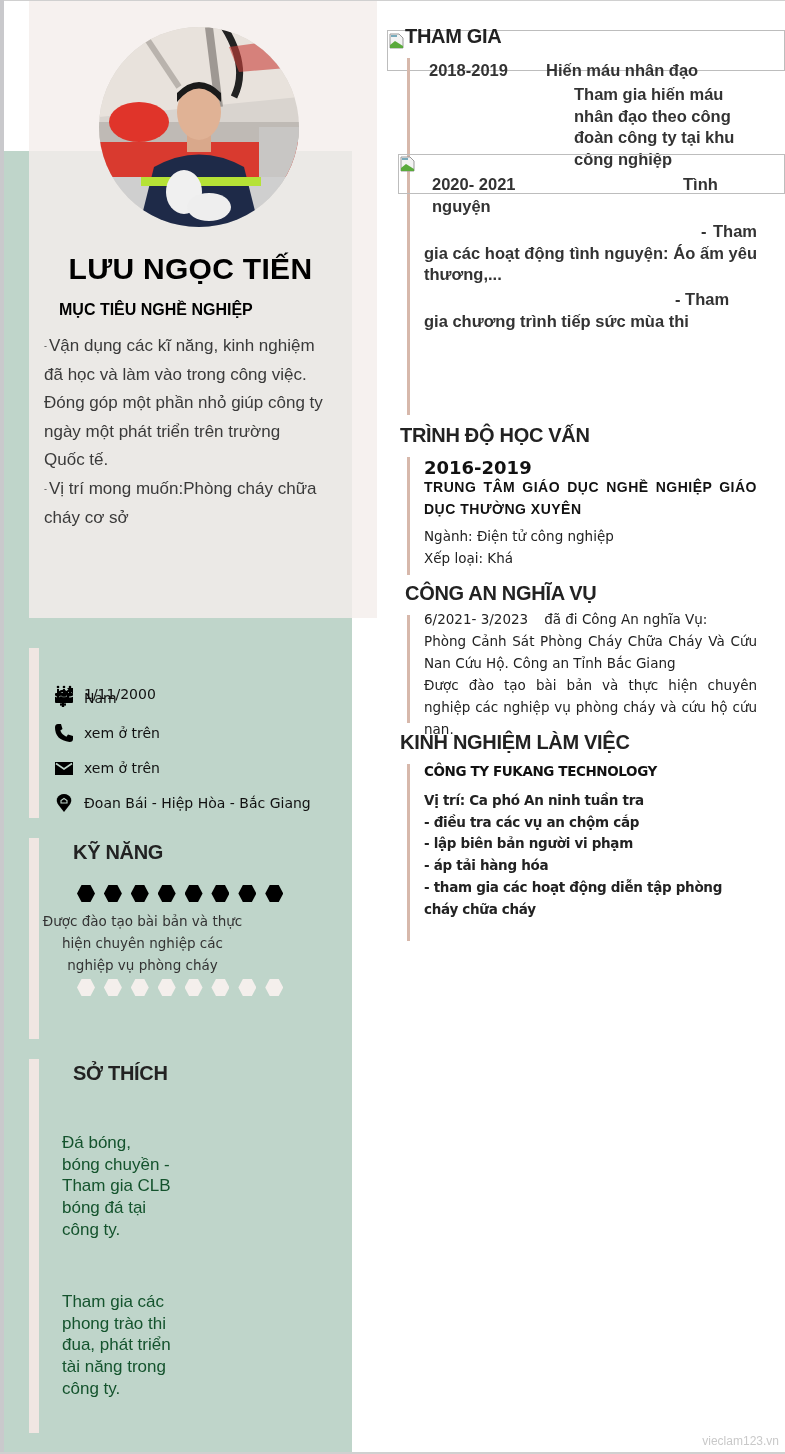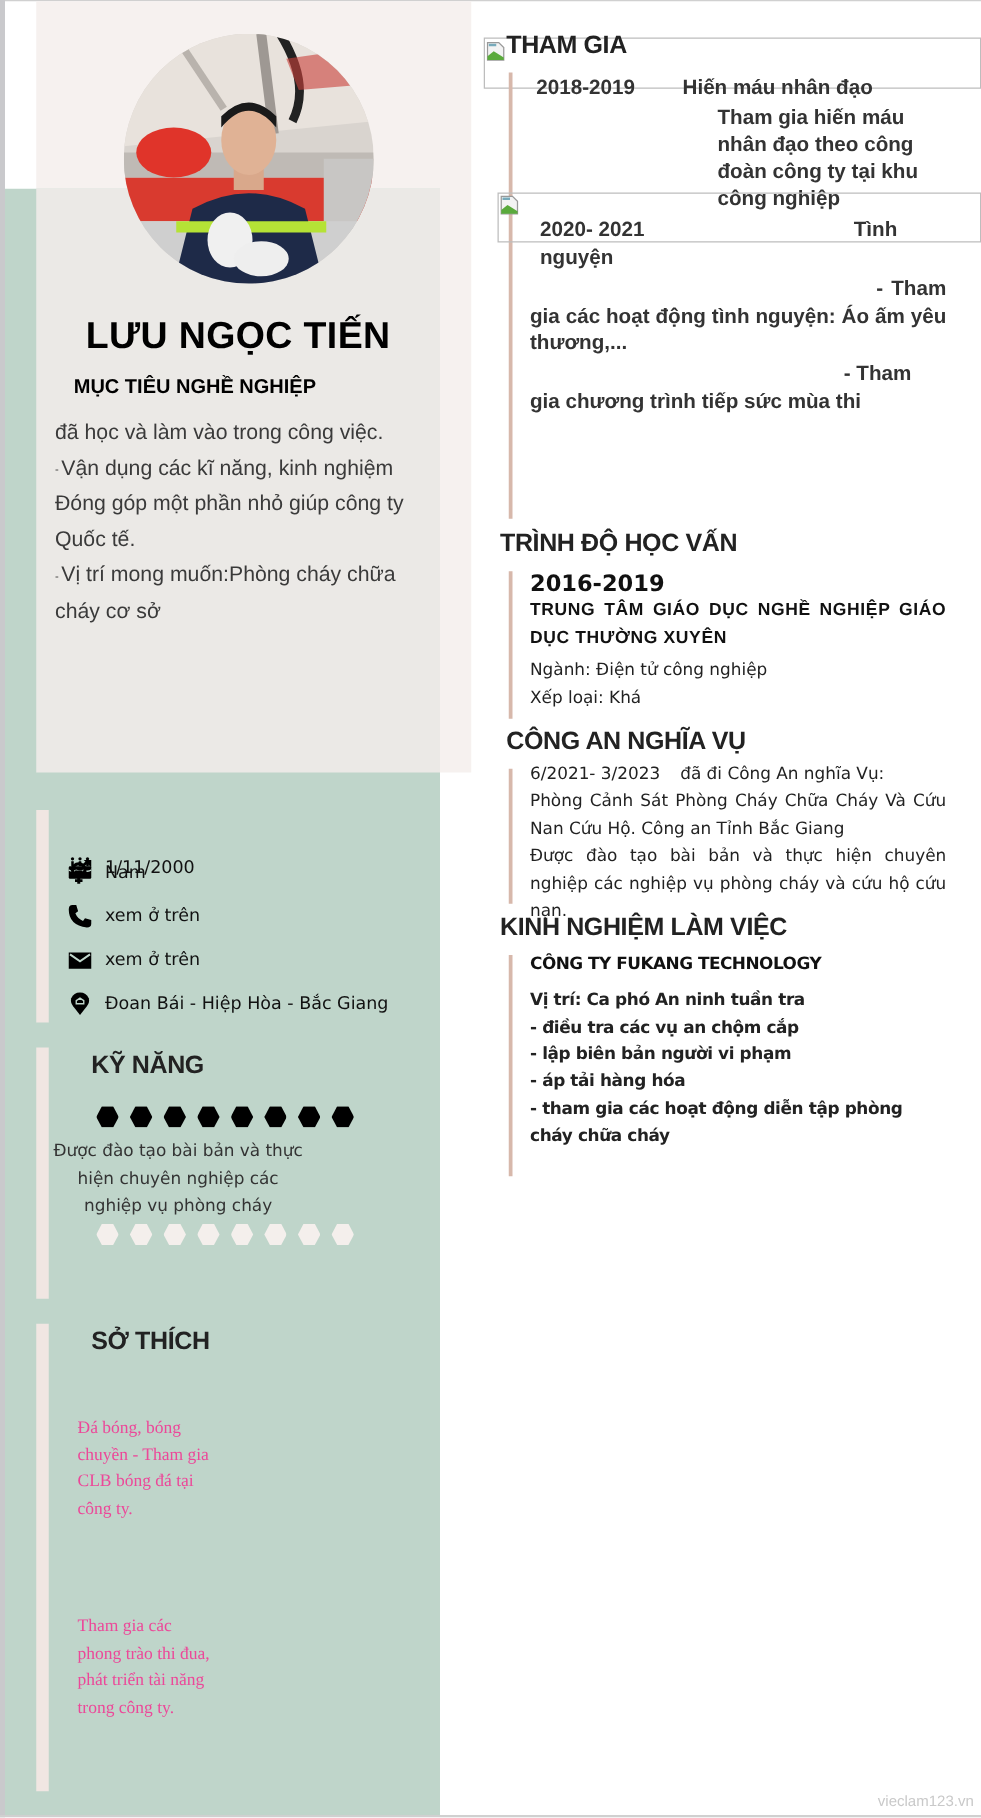--- a/index.html
+++ b/index.html
@@ -33,21 +33,21 @@
 
   .side-title { position: absolute; left: 57px; font-size: 20px; font-weight: bold; color: #222; letter-spacing: -0.3px; margin-left: 16px; }
 
   .hex-row { position: absolute; left: 77px; display: flex; gap: 8.9px; }
   .hex { width: 18px; height: 17px; clip-path: polygon(25% 0, 75% 0, 100% 50%, 75% 100%, 25% 100%, 0 50%); }
   .hex.filled { background: #000; }
   .hex.empty { background: #f4efec; }
 
   .skill-desc { position: absolute; left: 40px; top: 910px; width: 205px; text-align: center; font-family: "DejaVu Sans", sans-serif; font-size: 13.5px; color: #333; line-height: 22px; }
 
-  .hobby { position: absolute; left: 62px; width: 110px; font-size: 14px; color: #ec4899; line-height: 21.7px; font-family: Liberation Serif, serif; }
+  .hobby { position: absolute; left: 62px; width: 110px; font-size: 17px; color: #14532d; line-height: 21.7px; }
 
   
   .broken-img { position: absolute; border: 1px solid #bdbdbd; }
   .broken-icon { position: absolute; width: 16px; height: 16px; }
   .r-title { position: absolute; font-size: 20px; font-weight: bold; color: #222; letter-spacing: -0.3px; }
   .r-title.arial { font-family: "Liberation Sans", sans-serif; }
   .v-line { position: absolute; width: 3px; background: #d7b8ab; }
 
   .tg-bold { position: absolute; font-size: 16.5px; font-weight: bold; color: #333; }
   .tg-block { position: absolute; font-size: 16.5px; font-weight: bold; color: #333; line-height: 21.5px; text-align: justify; }
@@ -90,23 +90,24 @@
     <path d="M78 75 Q100 48 122 75 L122 66 Q100 44 78 66 Z" fill="#1a1a1a"></path>
     <ellipse cx="85" cy="165" rx="18" ry="22" fill="#f0f0f0"></ellipse>
     <ellipse cx="110" cy="180" rx="22" ry="14" fill="#eeeeee"></ellipse>
   </svg>
 </div>
 
 <div class="name">LƯU NGỌC TIẾN</div>
 
 <div class="objective-title">MỤC TIÊU NGHỀ NGHIỆP</div>
 <div class="objective-body">
+  <p class="line"><span class="dash">-</span><span>Vận dụng các kĩ năng, kinh nghiệm</span></p>
   <p class="line"><span>đã học và làm vào trong công việc.</span></p>
-  <p class="line"><span class="dash">-</span><span>Vận dụng các kĩ năng, kinh nghiệm</span></p>
   <p class="line"><span>Đóng góp một phần nhỏ giúp công ty</span></p>
+  <p class="line"><span>ngày một phát triển trên trường</span></p>
   <p class="line"><span>Quốc tế.</span></p>
   <p class="line"><span class="dash">-</span><span>Vị trí mong muốn:Phòng cháy chữa</span></p>
   <p class="line"><span>cháy cơ sở</span></p>
 </div>
 
 <div class="bar-pink" style="top:648px;height:170px;"></div>
 
 <div class="contact" style="top:653px;margin-top:31px;">
   <span class="ic">
     <svg viewBox="0 0 20 20">

